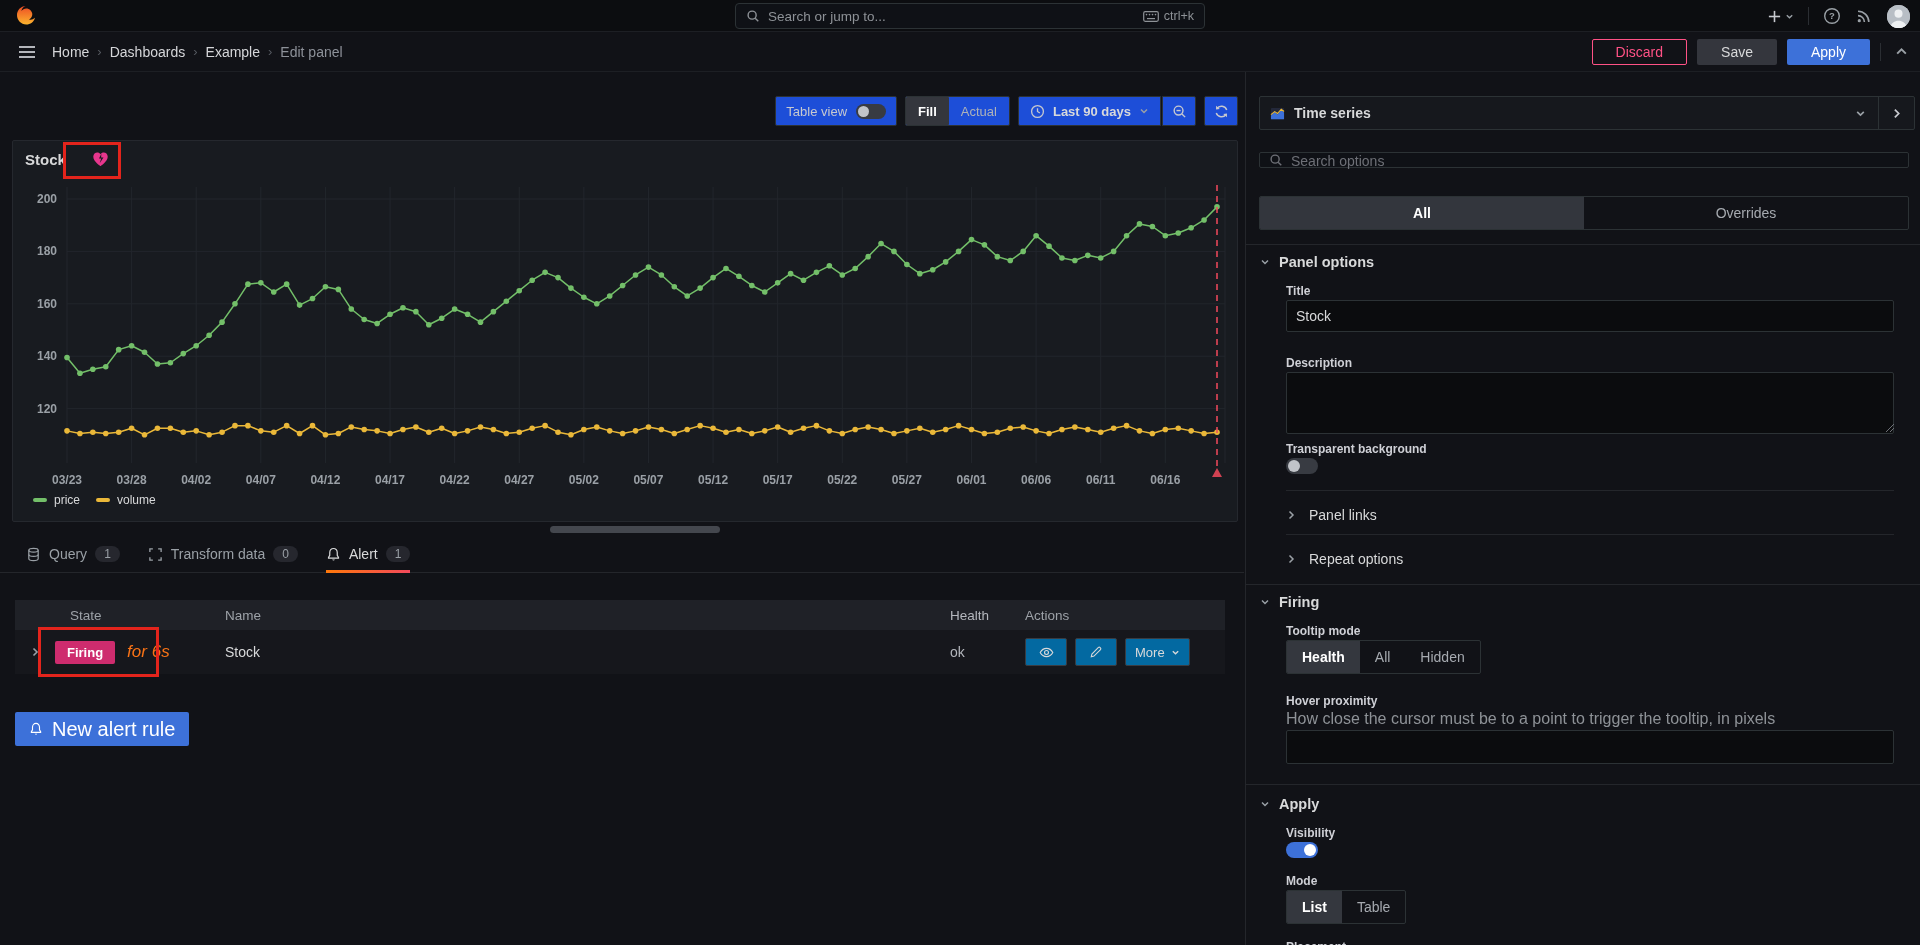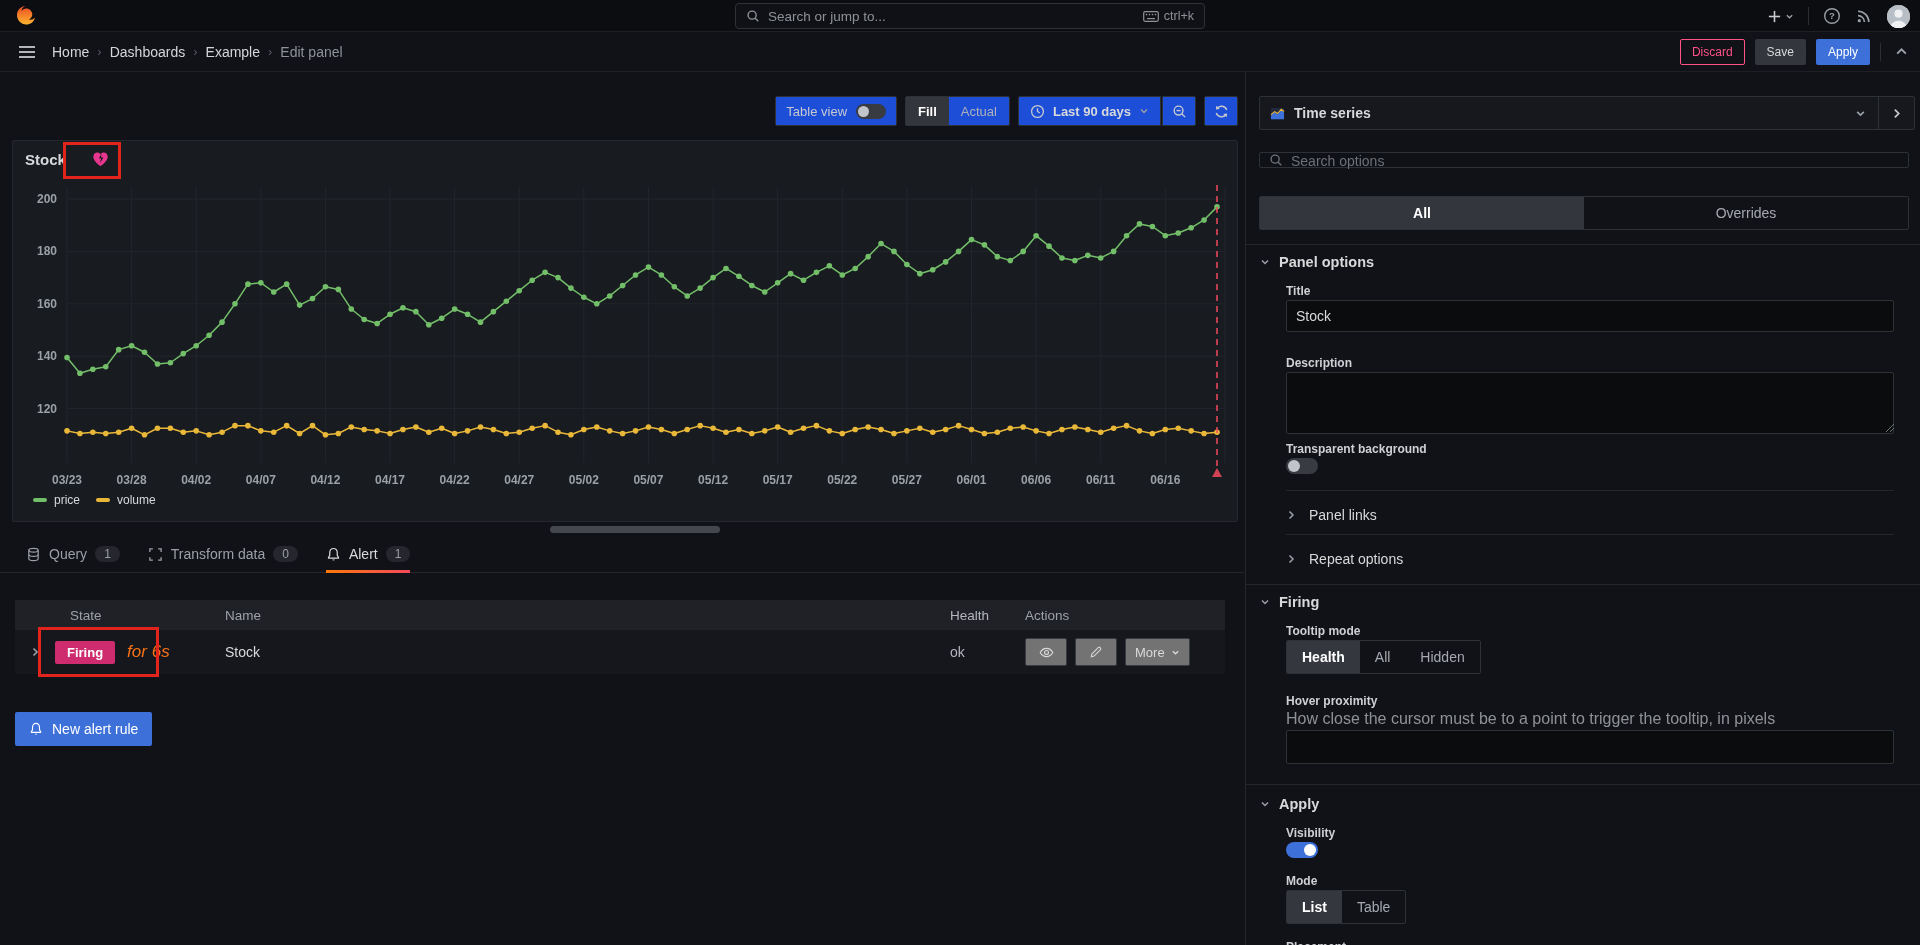--- a/index.html
+++ b/index.html
@@ -22,21 +22,21 @@
 
   
   .subnav { position:absolute; left:0; top:32px; width:1920px; height:40px; background:#111217;
     border-bottom:1px solid #1d1f24; display:flex; align-items:center; padding:0 12px; }
   .hamburger { width:22px; height:22px; margin:0 14px 0 4px; cursor:pointer; color:#c7c9cf; }
   .crumbs { display:flex; align-items:center; gap:8px; font-size:14px; }
   .crumb { color:#d5d6d9; cursor:pointer; }
   .crumb.current { color:#8d9199; cursor:default; }
   .crumb-sep { color:#565a61; font-size:13px; }
   .subnav-actions { margin-left:auto; display:flex; align-items:center; gap:10px; }
-  .btn { font-size:12px; border-radius:2px; height:26px; padding:0 11px; display:inline-flex;
+  .btn { font-size:14px; border-radius:2px; height:26px; padding:0 23px; display:inline-flex;
     align-items:center; gap:6px; cursor:pointer; border:1px solid transparent; }
   .btn-discard { color:#ff5286; border-color:#ff5286; background:transparent; }
   .btn-save { background:#34363d; color:#d8d9da; }
   .btn-apply { background:#3d71d9; color:#fff; }
   .collapse-chevron { color:#9aa0a6; margin-left:4px; cursor:pointer; }
 
   
   .editor { position:absolute; left:0; top:72px; width:1244px; height:873px; }
   .viz-toolbar { position:absolute; top:24px; right:6px; display:flex; gap:8px; height:30px; }
   .tb-group { display:flex; align-items:center; border:1px solid #2c3235; border-radius:2px;
@@ -80,25 +80,25 @@
   .at-head { display:flex; align-items:center; height:30px; background:#1f2127; color:#9da2a8; font-size:13.5px; }
   .at-row { display:flex; align-items:center; height:44px; background:#16171c; font-size:14px; }
   .col-exp { width:40px; display:flex; justify-content:center; color:#9aa0a6; }
   .col-state { width:170px; display:flex; align-items:center; gap:12px; }
   .col-name { flex:1; }
   .col-health { width:75px; color:#b4b7bd; }
   .col-actions { width:200px; display:flex; gap:8px; align-items:center; }
   .at-head .col-state { padding-left:15px; }
   .firing-badge { background:#ce2c6e; color:#fff; font-weight:700; font-size:13px; padding:4px 12px; border-radius:2px; cursor:default; }
   .for-txt { color:#f97316; font-size:17px;font-style:italic; }
-  .act-btn { background:#737373; border:1px solid #393c42; border-radius:2px; height:28px; min-width:42px;
+  .act-btn { background:#0369a1; border:1px solid #393c42; border-radius:2px; height:28px; min-width:42px;
     display:inline-flex; align-items:center; justify-content:center; gap:6px; color:#d8d9da; font-size:13px;
     padding:0 9px; cursor:pointer; }
   .new-alert-btn { position:absolute; left:15px; top:640px; height:34px; background:#3d71d9; color:#fff;
-    border:none; border-radius:2px; font-size:14px; display:inline-flex; align-items:center; gap:9px;
+    border:none; border-radius:2px; font-size:20px; display:inline-flex; align-items:center; gap:9px;
     padding:0 14px; cursor:pointer; font-family:inherit; }
 
   
   .options { position:absolute; left:1245px; top:72px; width:675px; height:873px; border-left:1px solid #24262b;
     background:#111217; overflow:hidden; }
   .viz-picker { position:absolute; left:13px; top:24px; width:656px; height:34px; border:1px solid #2c3235;
     border-radius:2px; background:#16181d; display:flex; align-items:center; cursor:pointer; }
   .viz-picker .lbl { font-size:14px; font-weight:600; color:#d8d9da; margin-left:9px; flex:1; }
   .viz-picker .chev { color:#9aa0a6; margin-right:12px; }
   .viz-expand { width:36px; height:100%; border-left:1px solid #2c3235; display:flex; align-items:center;

